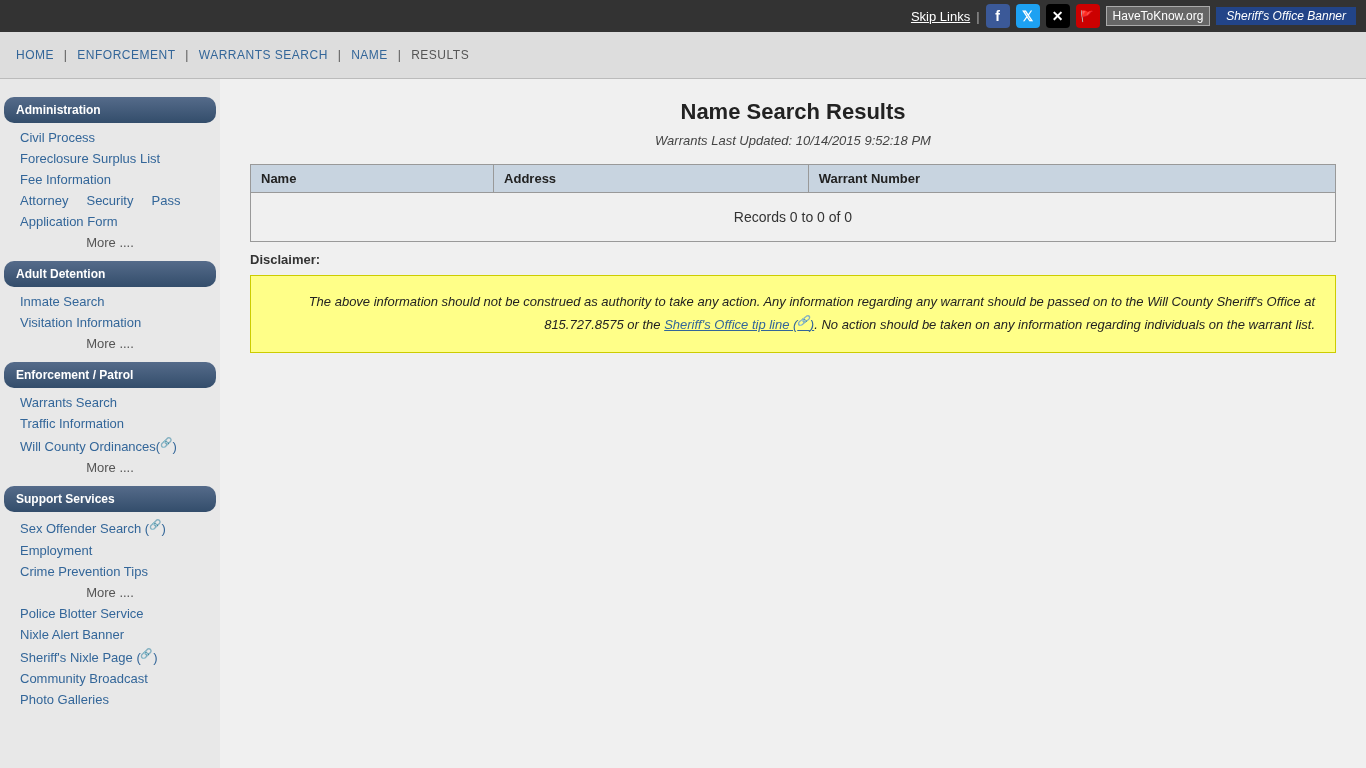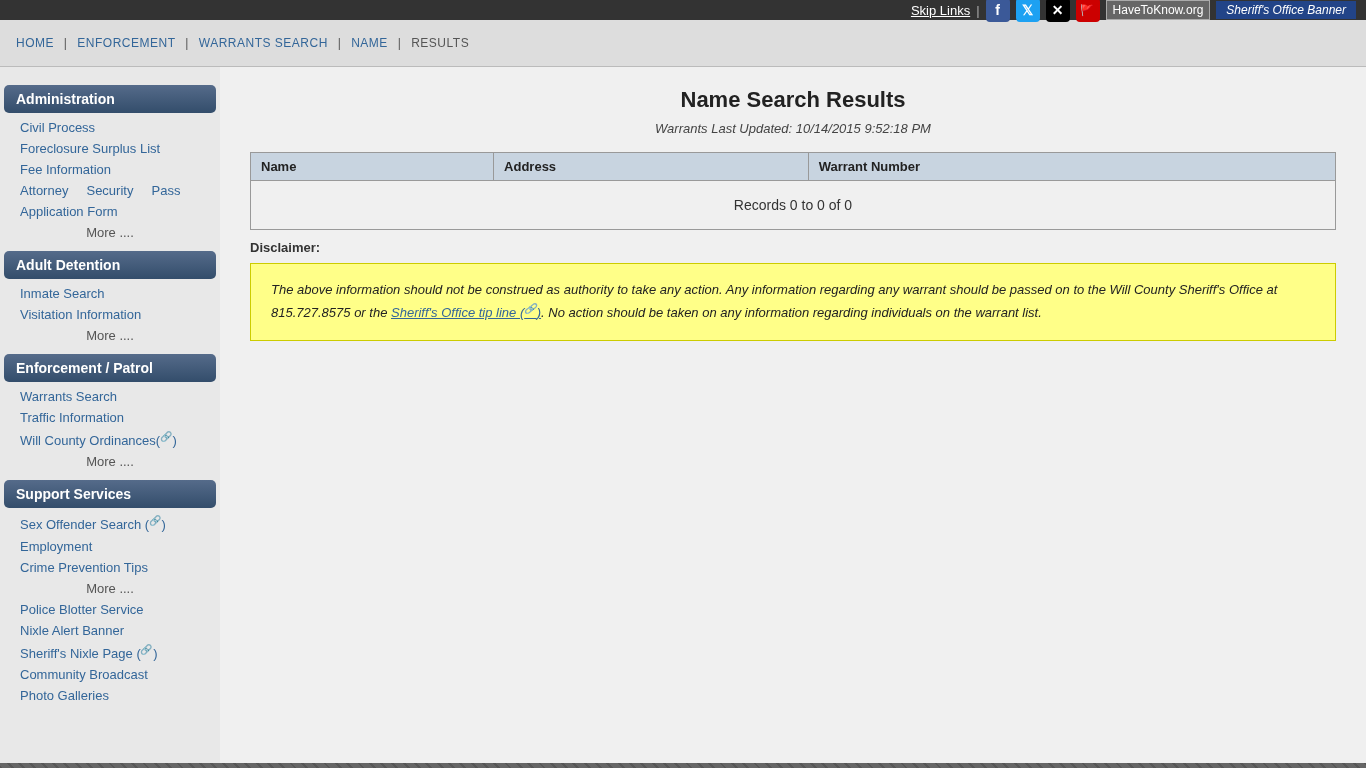--- a/index.html
+++ b/index.html
@@ -13,21 +13,21 @@
         rgba(0,0,0,0.15) 2px,
         transparent 2px,
         transparent 8px
       );
       min-height: 768px;
     }
 
     
     #top-bar {
       background: #333;
-      height: 20px;
+      height: 32px;
       display: flex;
       align-items: center;
       justify-content: flex-end;
       padding: 0 10px;
       gap: 6px;
     }
     #skip-links-btn {
       color: #fff;
       text-decoration: underline;
       font-size: 13px;
@@ -100,25 +100,25 @@
     #sidebar {
       width: 220px;
       min-width: 220px;
       background: #e8e8e8;
       padding: 10px 0;
     }
 
     .sidebar-section-header {
       background: linear-gradient(to bottom, #556b8a, #334d6b);
       color: #fff;
-      font-size: 14px;
+      font-size: 12px;
       font-weight: bold;
       padding: 6px 12px;
       margin: 8px 4px 4px 4px;
-      border-radius: 5px;
+      border-radius: 10px;
     }
 
     .sidebar-link {
       display: block;
       padding: 3px 20px;
       color: #336699;
       text-decoration: none;
       font-size: 13px;
       cursor: pointer;
     }
@@ -183,21 +183,21 @@
       margin-bottom: 8px;
     }
 
     #disclaimer-box {
       background: #ffff88;
       border: 1px solid #cccc00;
       padding: 16px 20px;
       font-size: 13px;
       font-style: italic;
       color: #222;
-      text-align: left;
+      text-align: right;
       line-height: 1.6;
     }
 
     #disclaimer-box a {
       color: #336699;
       text-decoration: underline;
     }
 
     .ext-link-icon {
       font-size: 10px;

